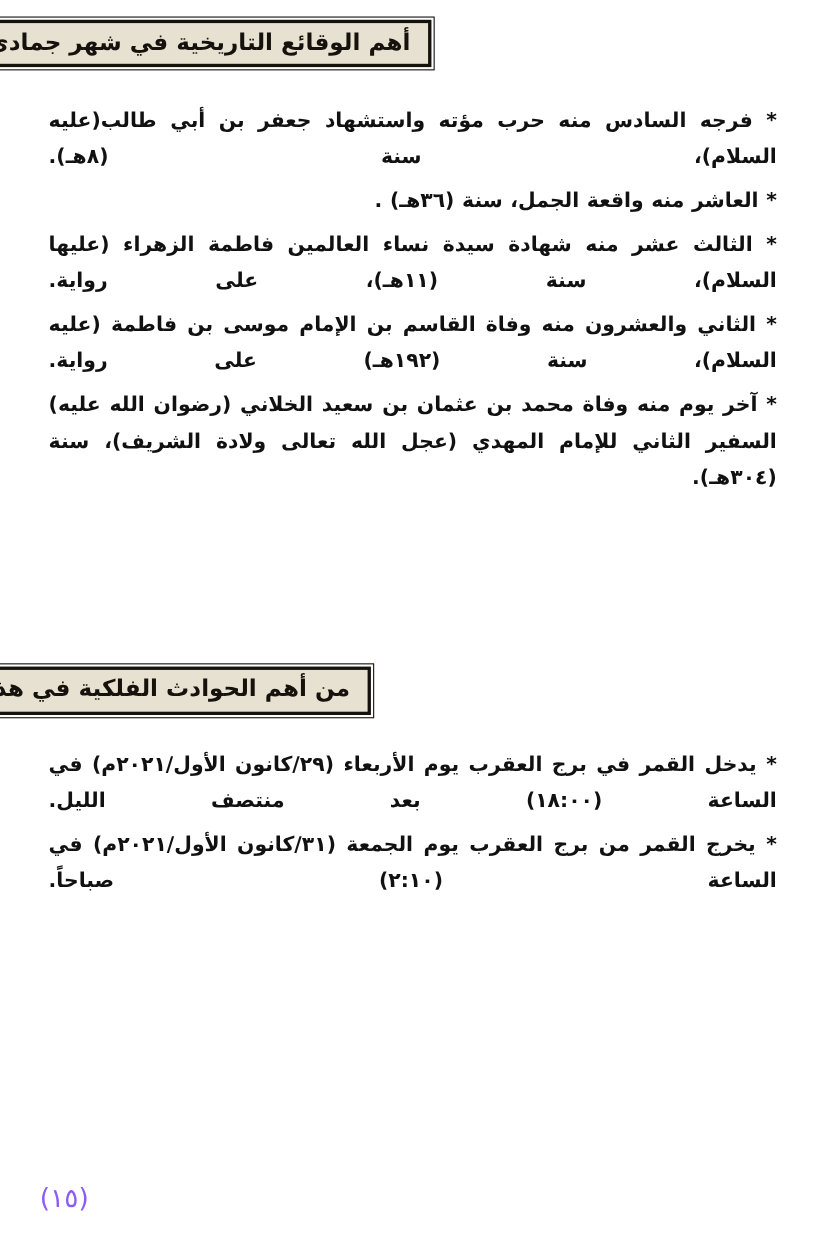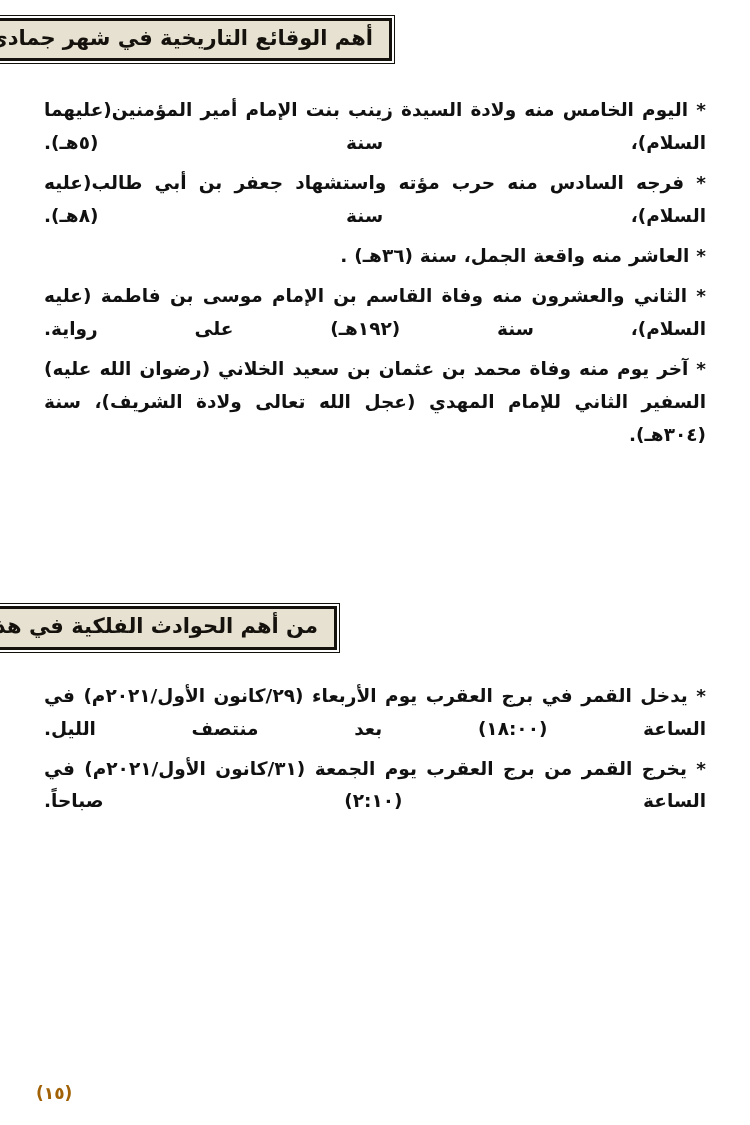--- a/index.html
+++ b/index.html
@@ -85,41 +85,41 @@
   
   #section-gap { height: 148px; }
 
   
   #page-number {
     position: absolute;
     left: 36px;
     bottom: 22px;
     direction: rtl;
     font-family: "DejaVu Sans", "Liberation Sans", sans-serif;
-    font-weight: 700;
-    font-size: 17px;
-    color: #a16207;
+    font-weight: 400;
+    font-size: 24px;
+    color: #8b5cf6;
     letter-spacing: 1px;
   }
 </style>
 </head>
 <body>
 
 <div class="page">
 
   <div class="heading-row" id="heading-one-row">
     <div class="heading-box">
       <span class="heading-text">أهم الوقائع التاريخية في شهر جمادى الأولى</span>
     </div>
   </div>
 
   <div class="entries" id="historical-entries">
-    <p class="entry">* اليوم الخامس منه ولادة السيدة زينب بنت الإمام أمير المؤمنين(عليهما السلام)، سنة (٥هـ).</p>
     <p class="entry">* فرجه السادس منه حرب مؤته واستشهاد جعفر بن أبي طالب(عليه السلام)، سنة (٨هـ).</p>
     <p class="entry no-justify">* العاشر منه واقعة الجمل، سنة (٣٦هـ) .</p>
+    <p class="entry">* الثالث عشر منه شهادة سيدة نساء العالمين فاطمة الزهراء (عليها السلام)، سنة (١١هـ)، على رواية.</p>
     <p class="entry">* الثاني والعشرون منه وفاة القاسم بن الإمام موسى بن فاطمة (عليه السلام)، سنة (١٩٢هـ) على رواية.</p>
     <p class="entry">* آخر يوم منه  وفاة محمد بن عثمان بن سعيد الخلاني (رضوان الله عليه) السفير الثاني للإمام المهدي (عجل الله تعالى ولادة الشريف)، سنة (٣٠٤هـ).</p>
   </div>
 
   <div id="section-gap"></div>
 
   <div class="heading-row" id="heading-two-row">
     <div class="heading-box">
       <span class="heading-text">من أهم الحوادث الفلكية في هذا الشهر</span>
     </div>

